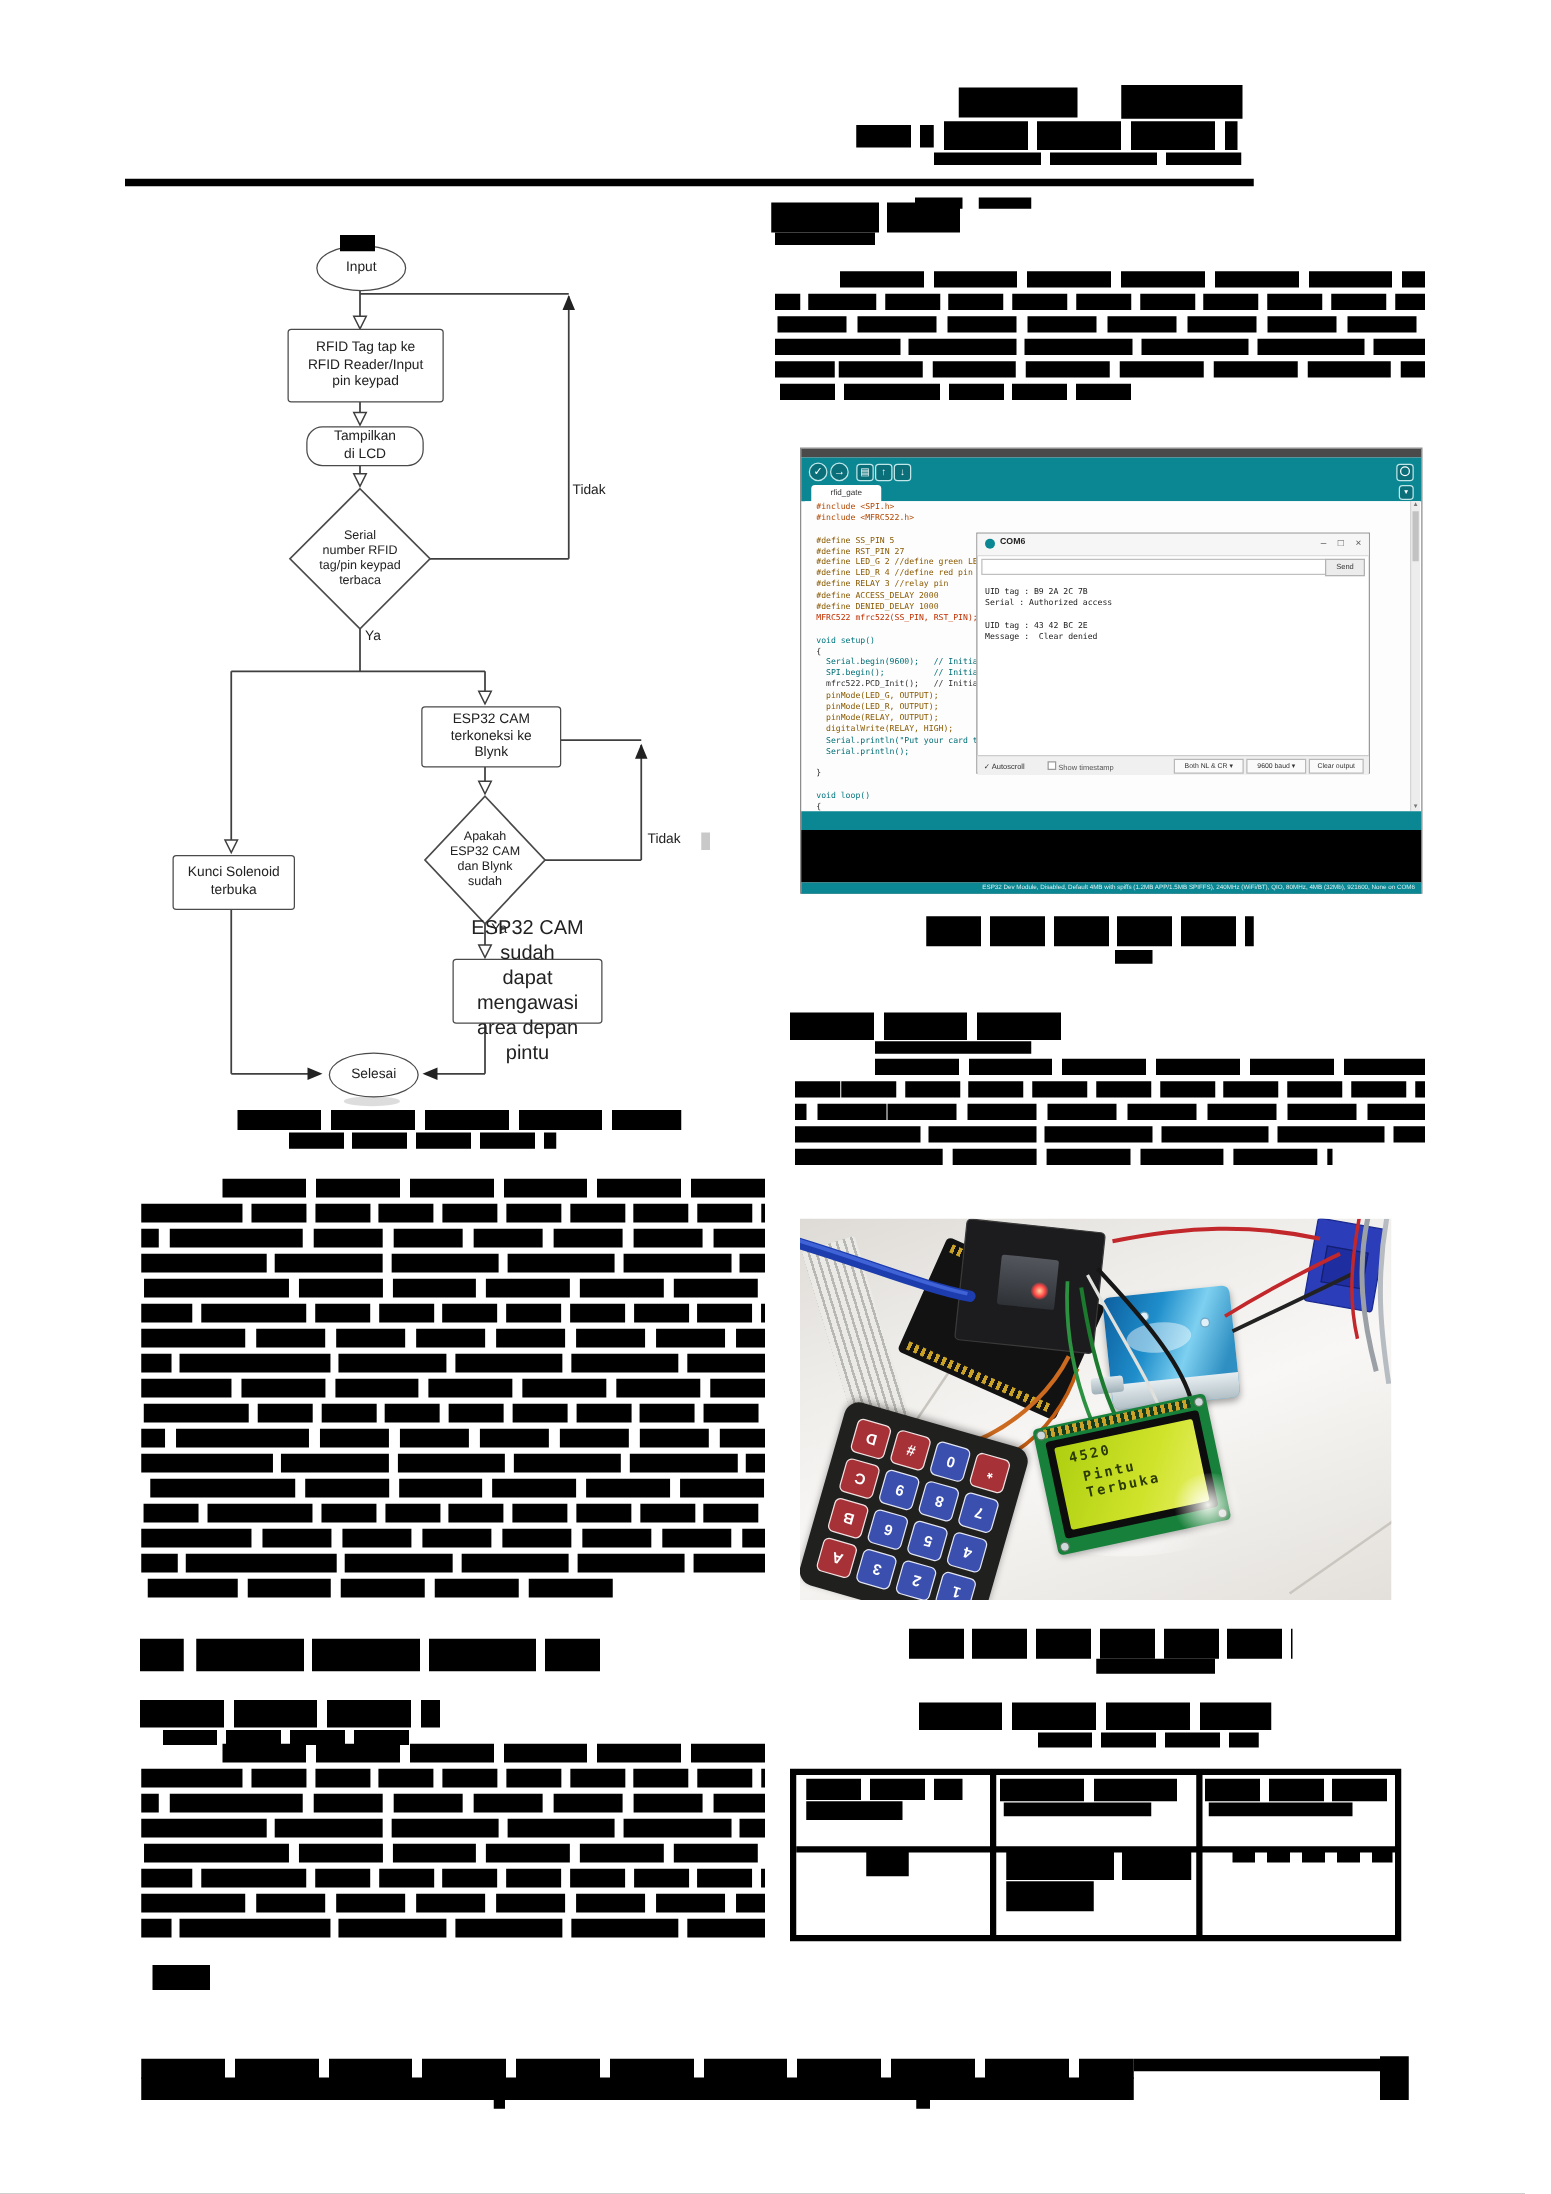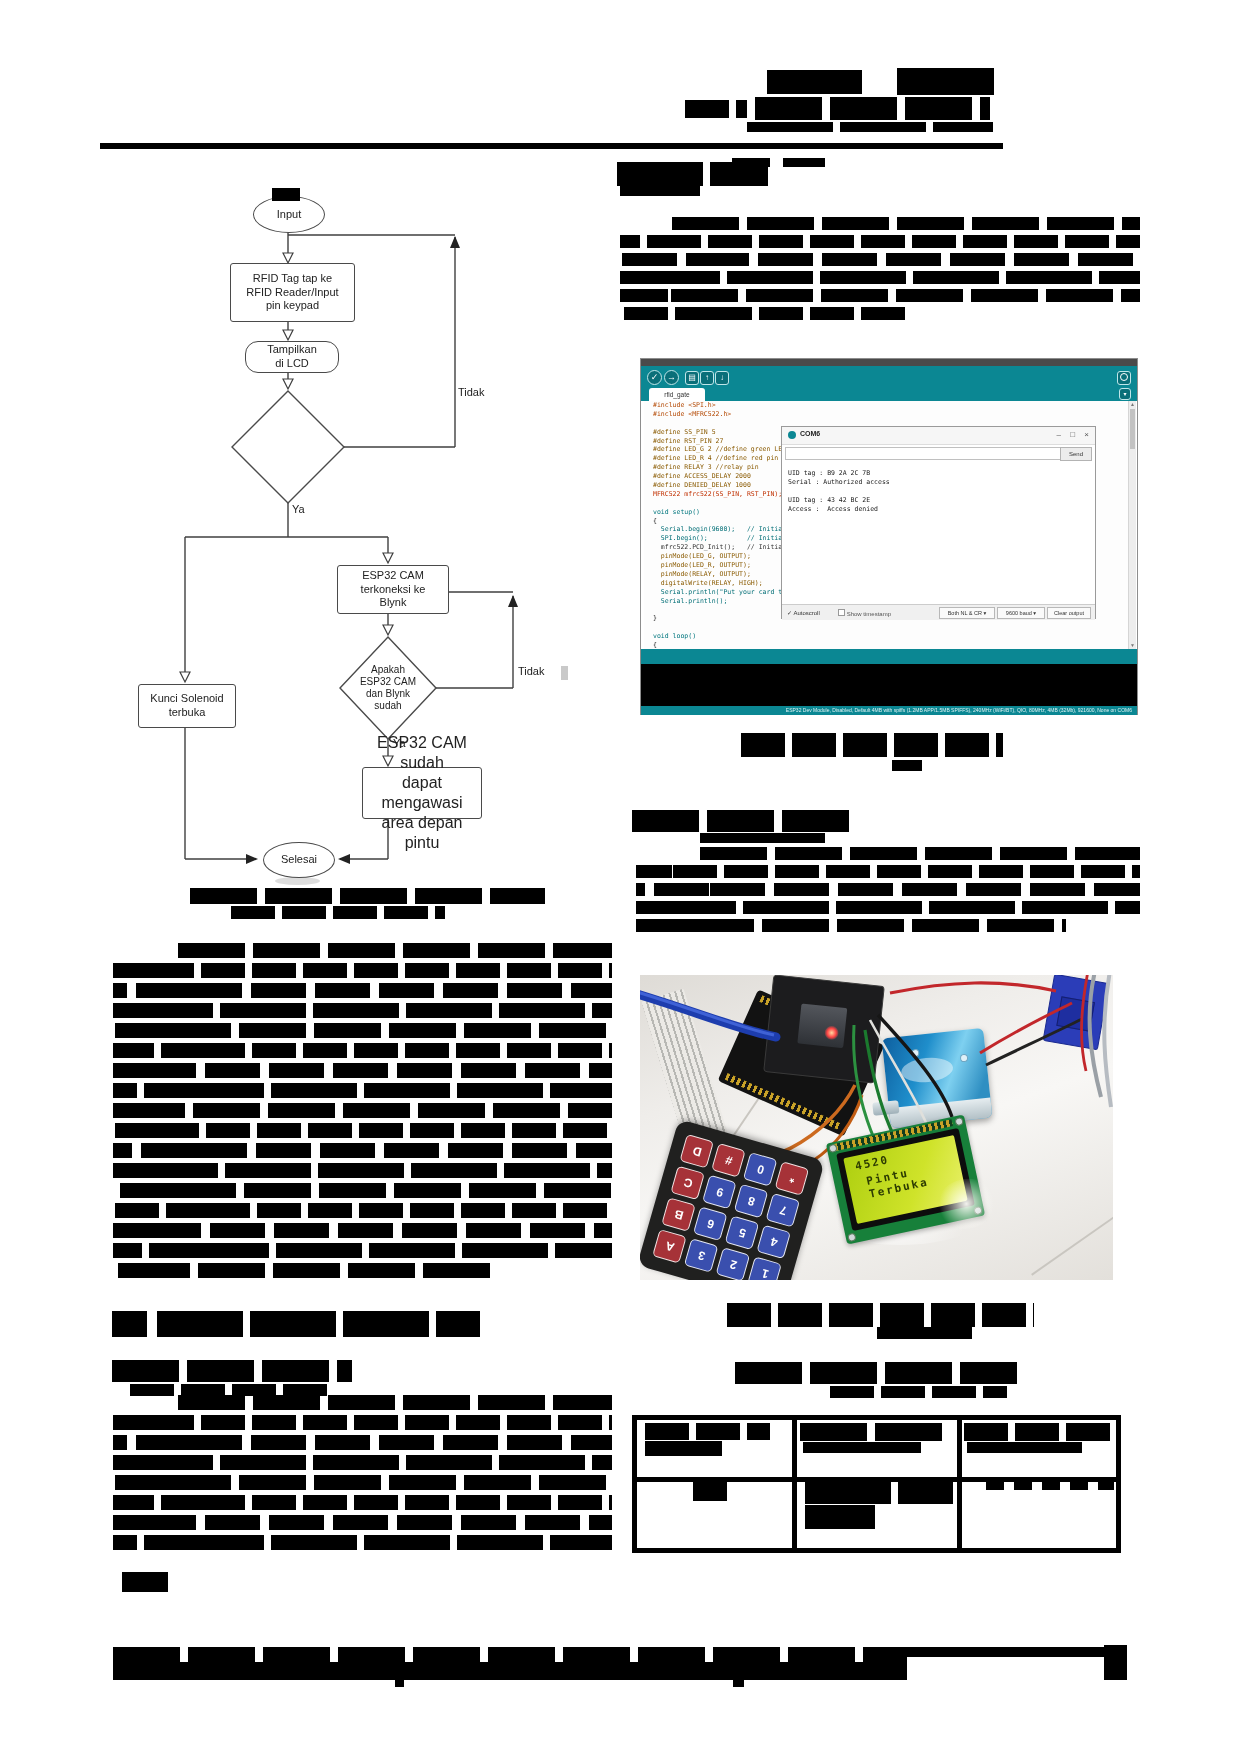--- a/index.html
+++ b/index.html
@@ -166,20 +166,24 @@
       <polygon points="388,637 436,688 388,739 340,688"></polygon>
     </g>
   </svg>
 
   <div class="node ell abs" style="left:253px;top:196px;width:70px;height:35px;">Input</div>
   <div class="node rbox abs" style="left:230px;top:263px;width:123px;height:57px;">RFID Tag tap ke
 RFID Reader/Input
 pin keypad</div>
   <div class="node abs" style="left:245px;top:341px;width:92px;height:30px;border-radius:13px;">Tampilkan
 di LCD</div>
+  <div class="node dec abs" style="left:233px;top:403px;width:110px;height:88px;z-index:2;">Serial
+number RFID
+tag/pin keypad
+terbaca</div>
   <div class="node rbox abs" style="left:337px;top:565px;width:110px;height:47px;">ESP32 CAM
 terkoneksi ke
 Blynk</div>
   <div class="node dec abs" style="left:340px;top:646px;width:96px;height:84px;z-index:2;">Apakah
 ESP32 CAM
 dan Blynk
 sudah</div>
   <div class="node rbox abs" style="left:138px;top:684px;width:96px;height:42px;">Kunci Solenoid
 terbuka</div>
   <div class="node rbox abs" style="left:330px;top:767px;width:118px;height:50px;font-size:16px;margin-left:32px;">ESP32 CAM sudah
@@ -252,21 +256,21 @@
         <div class="wbtn" style="right:20px;">□</div>
         <div class="wbtn" style="right:6px;">×</div>
       </div>
       <div class="inbox"></div>
       <div class="send">Send</div>
       <div class="out" id="serial-output">
           <div class="oline">UID tag : B9 2A 2C 7B</div>
           <div class="oline">Serial : Authorized access</div>
           <div class="oline"> </div>
           <div class="oline">UID tag : 43 42 BC 2E</div>
-          <div class="oline">Access :  Access denied</div>
+          <div class="oline">Message :  Clear denied</div>
         </div>
       <div class="bbar">
         <div class="chk" style="left:5px;">
           <span>✓</span>
           <span>Autoscroll</span>
         </div>
         <div class="chk" style="left:56px;color:#555;">
           <span style="display:inline-block;width:5px;height:5px;border:1px solid #999;background:#fff;"></span>
           <span>Show timestamp</span>
         </div>

